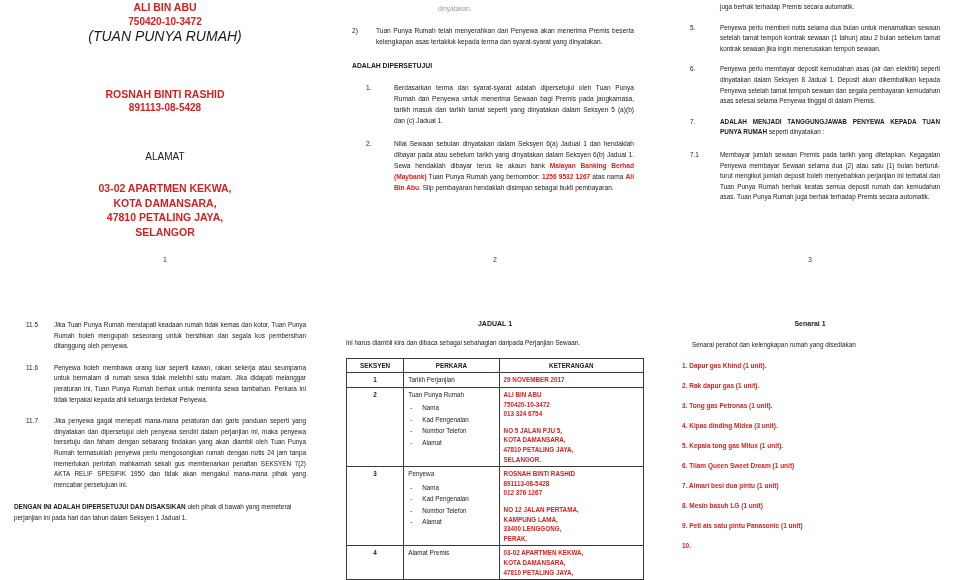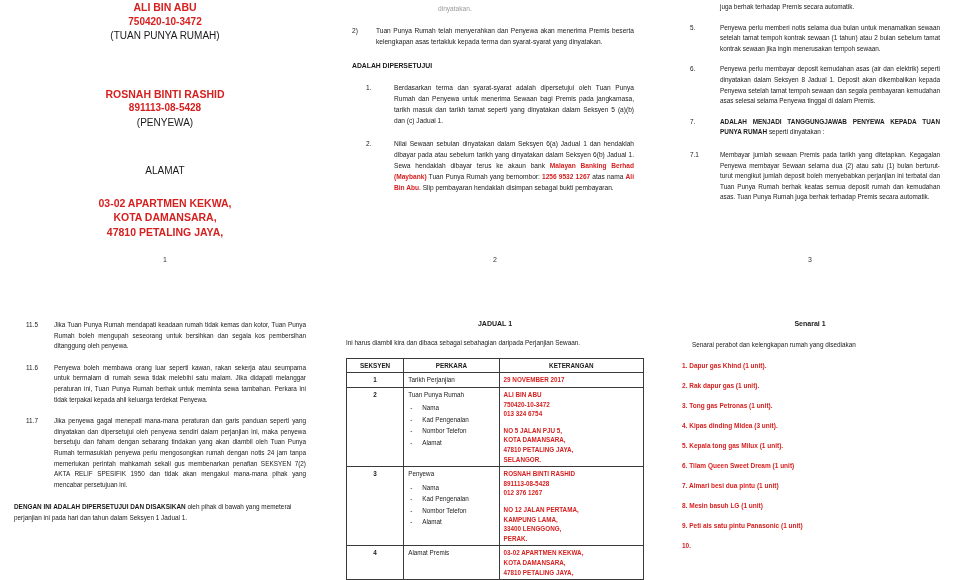--- a/index.html
+++ b/index.html
@@ -46,21 +46,21 @@
 
   
   #page1 { left: 0; top: 0; width: 330px; height: 285px; }
   #page1 .cover { padding: 0 34px; }
   #page1 .line {
     text-align: center;
     line-height: 14.5px;
   }
   .t-name { font-size: 10.5px; font-weight: bold; }
   .t-ic   { font-size: 10px;  font-weight: bold; }
-  .t-role { font-size: 10px; color: #1a1a1a; font-weight: normal; }
+  .t-role { font-size: 14px; color: #1a1a1a; font-weight: normal; font-style: italic; }
   .t-dan  { font-size: 10px; }
   .t-alamat { font-size: 10px; }
   .t-addr { font-size: 10.5px; font-weight: bold; }
   .gap-lg { height: 26px; }
   .gap-md { height: 17px; }
   .gap-xl { height: 34px; }
 
   
   #page2 { left: 330px; top: 0; width: 330px; height: 285px; }
   #page2 .inner { padding: 6px 26px 0 22px; font-size: 6.6px; line-height: 11px; }
@@ -136,27 +136,27 @@
 
 <div class="sheet" id="page1">
   <div class="cover">
     <div class="line red t-name">ALI BIN ABU</div>
     <div class="line red t-ic">750420-10-3472</div>
     <div class="line t-role">(TUAN PUNYA RUMAH)</div>
     <div class="gap-lg"></div>
     <div class="gap-md"></div>
     <div class="line red t-name">ROSNAH BINTI RASHID</div>
     <div class="line red t-ic">891113-08-5428</div>
-    <div class="line t-role">(PENYEWA)</div>
     <div class="gap-xl"></div>
     <div class="line t-alamat">ALAMAT</div>
     <div class="gap-md"></div>
     <div class="line red t-addr">03-02 APARTMEN KEKWA,</div>
     <div class="line red t-addr">KOTA DAMANSARA,</div>
     <div class="line red t-addr">47810 PETALING JAYA,</div>
+    <div class="line red t-addr">SELANGOR</div>
   </div>
   <div class="pagenum" style="top:256px;">1</div>
 </div>
 
 <div class="sheet" id="page2">
   <div class="inner">
     <div class="cutoff">dinyatakan.</div>
 
     <div class="clause" style="margin-top:12px;">
       <div class="num">2)</div>

